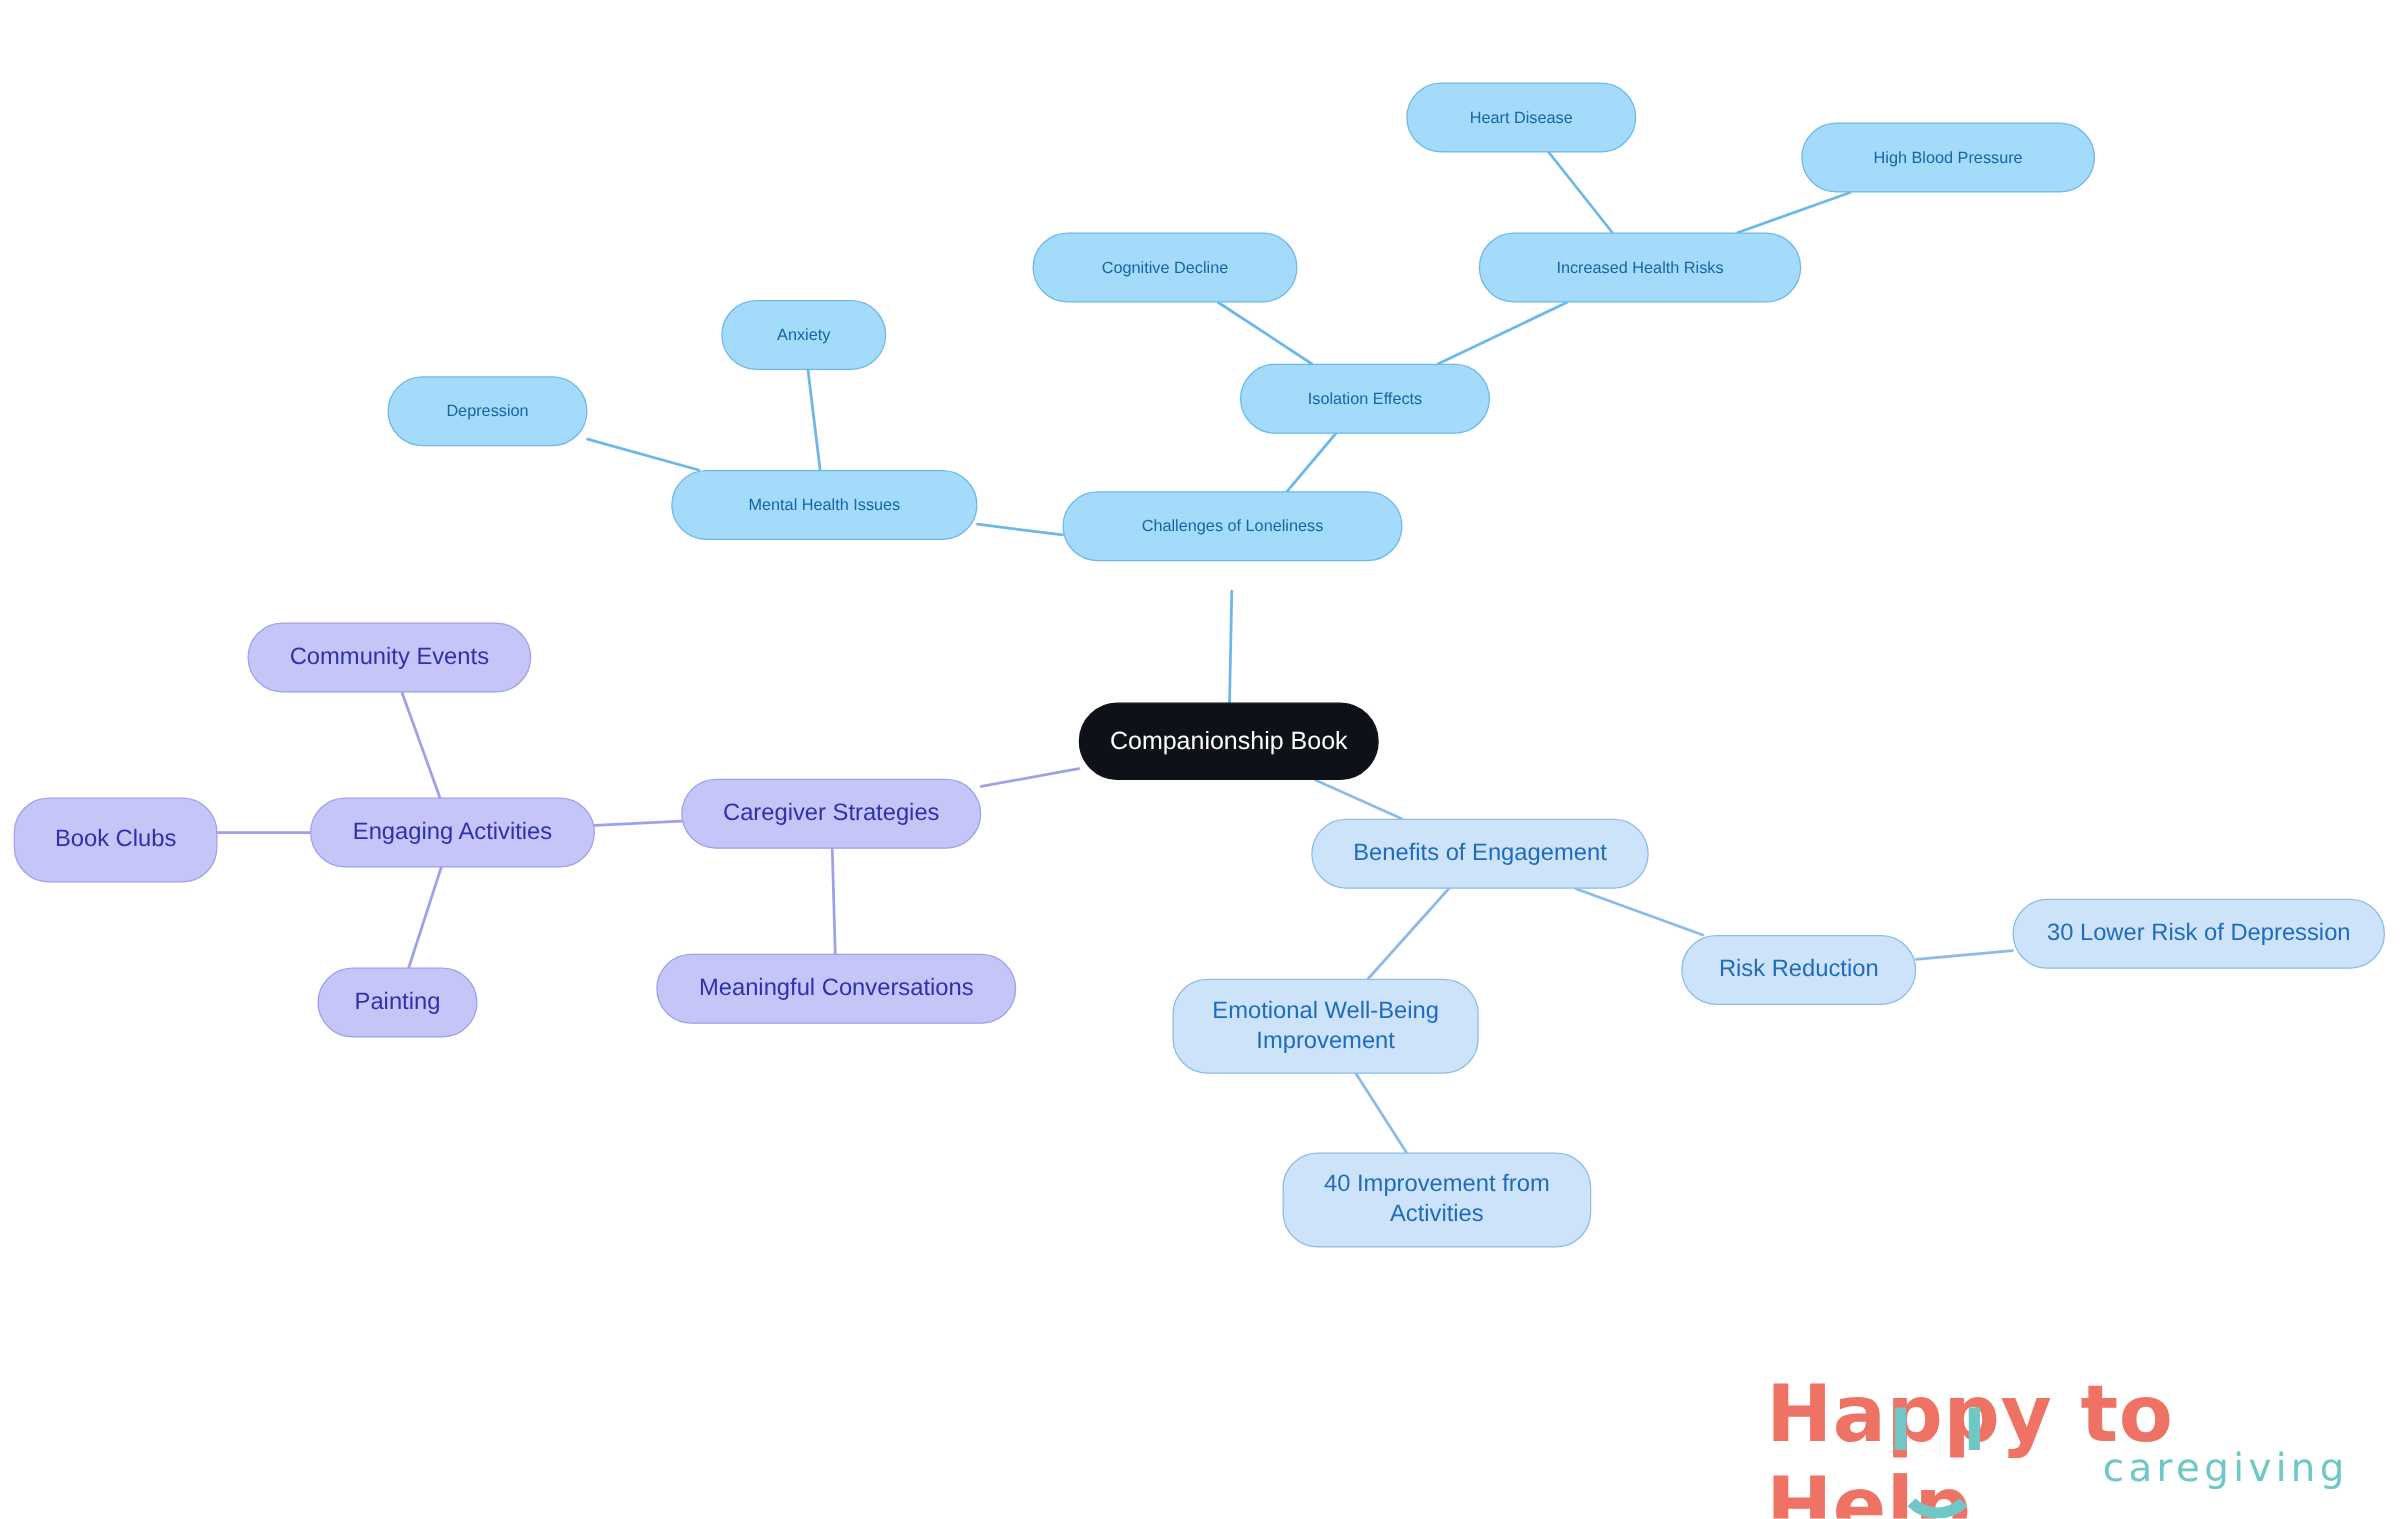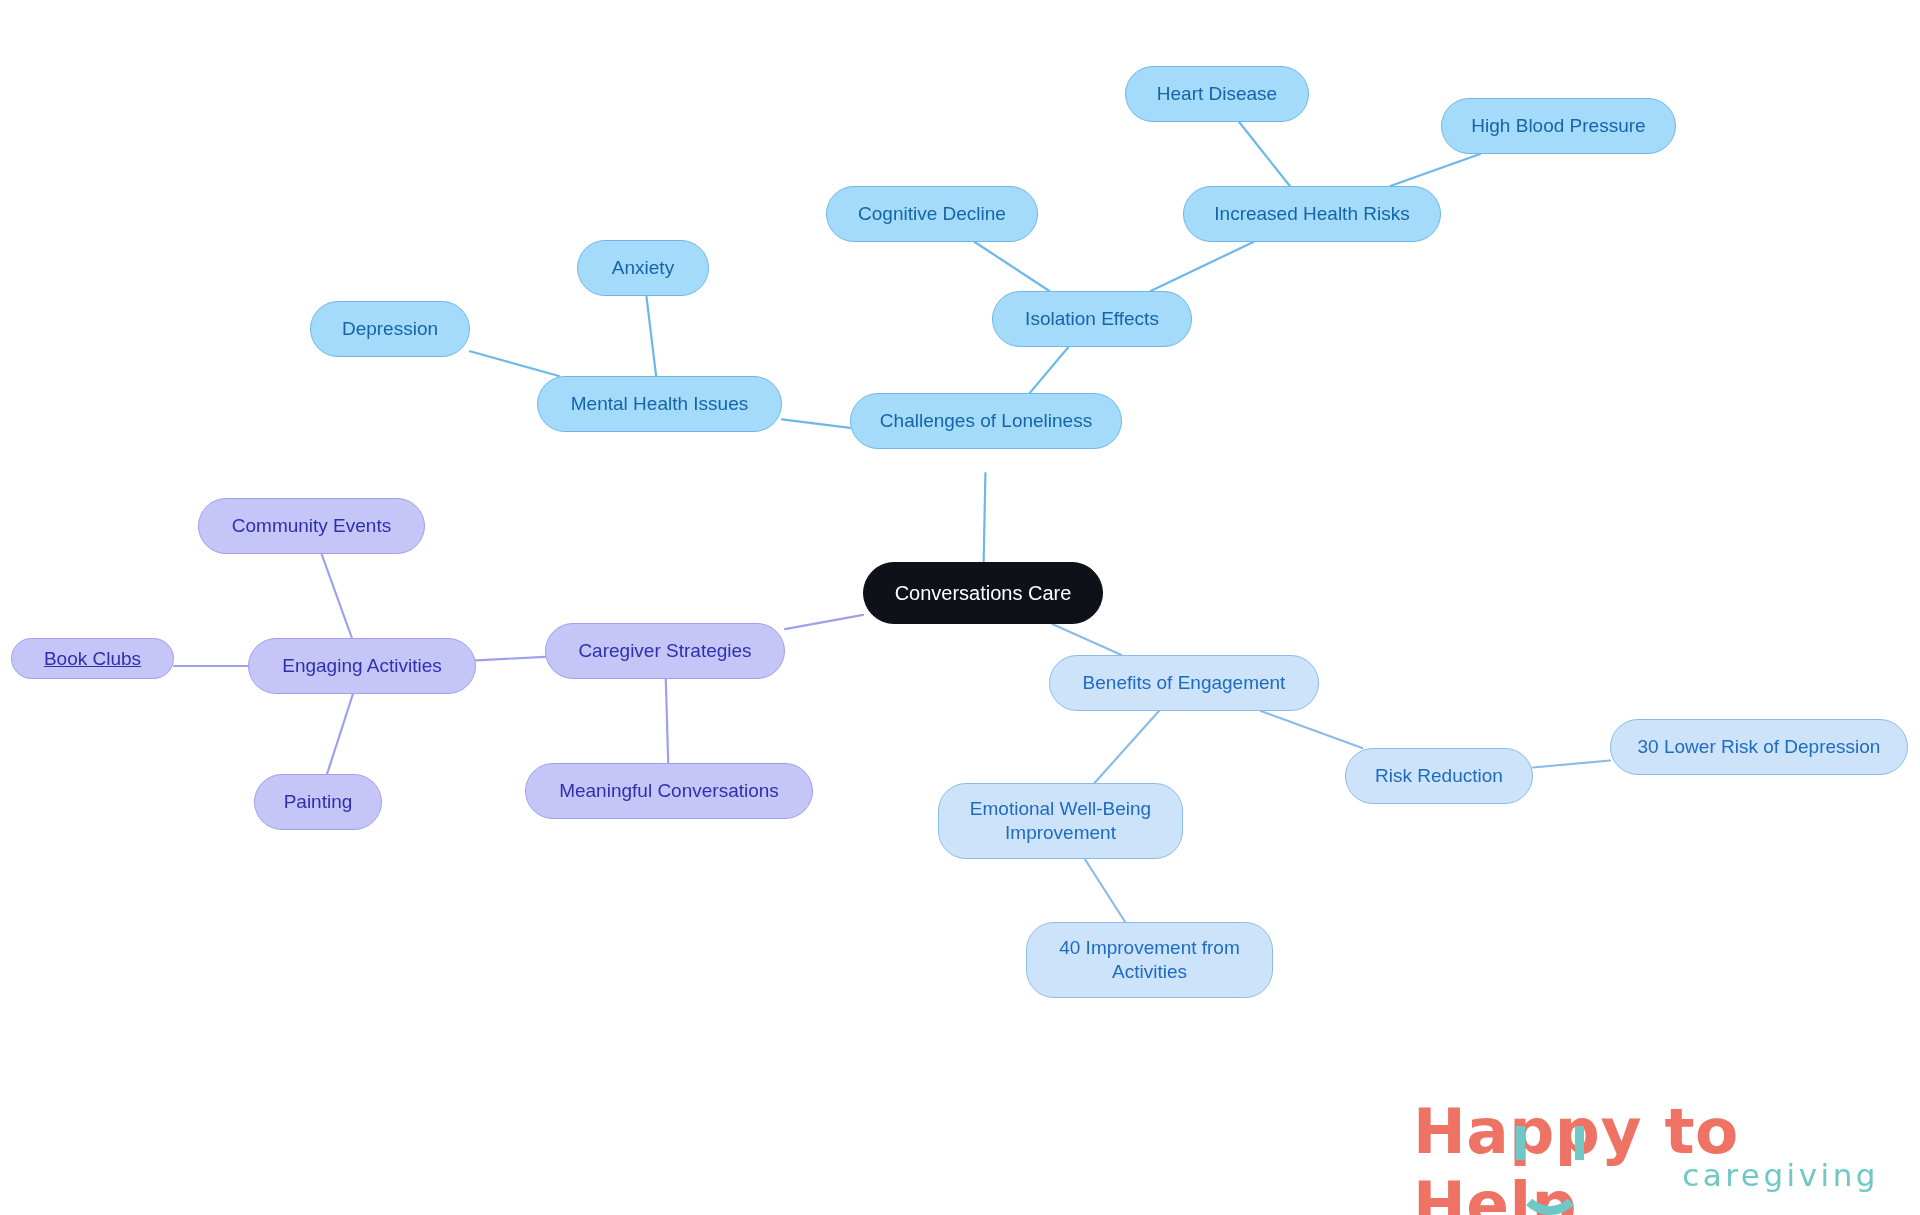--- a/index.html
+++ b/index.html
@@ -43,21 +43,21 @@
     background: #0e1117;
     border-color: #0e1117;
     color: #ffffff;
     border-radius: 34px;
     font-size: 20px;
   }
   .node.blue {
     background: #a5dbfa;
     border-color: #6cb8e8;
     color: #1565a8;
-    font-size: 19px;
+    font-size: 13px;
   }
   .node.paleblue {
     background: #cce3fa;
     border-color: #8bbbe8;
     color: #1e6bc0;
     font-size: 19px;
   }
   .node.purple {
     background: #c5c6f7;
     border-color: #9ea0ea;
@@ -137,42 +137,42 @@
       <line x1="1533" y1="767.48125" x2="1610" y2="760.503125" stroke="#8bbbe8" stroke-width="2.2" stroke-linecap="round"></line>
       <line x1="863" y1="614.8867924528302" x2="785" y2="629.1132075471698" stroke="#9ea0ea" stroke-width="2.2" stroke-linecap="round"></line>
       <line x1="665.8" y1="679" x2="668.2" y2="763" stroke="#9ea0ea" stroke-width="2.2" stroke-linecap="round"></line>
       <line x1="545" y1="656.940594059406" x2="476" y2="660.3564356435644" stroke="#9ea0ea" stroke-width="2.2" stroke-linecap="round"></line>
       <line x1="351.9" y1="638" x2="321.6" y2="554" stroke="#9ea0ea" stroke-width="2.2" stroke-linecap="round"></line>
       <line x1="248" y1="666" x2="174" y2="666" stroke="#9ea0ea" stroke-width="2.2" stroke-linecap="round"></line>
       <line x1="352.94117647058823" y1="694" x2="327.05882352941177" y2="774" stroke="#9ea0ea" stroke-width="2.2" stroke-linecap="round"></line>
     </svg>
 
   <div id="node-layer">
-      <div class="node root" style="left: 863px; top: 562px; width: 240px; height: 62px;"><span>Conversations Care</span></div>
+      <div class="node root" style="left: 863px; top: 562px; width: 240px; height: 62px;"><span>Companionship Book</span></div>
       <div class="node blue" style="left: 850px; top: 393px; width: 272px; height: 56px;"><span>Challenges of Loneliness</span></div>
       <div class="node blue" style="left: 537px; top: 376px; width: 245px; height: 56px;"><span>Mental Health Issues</span></div>
       <div class="node blue" style="left: 310px; top: 301px; width: 160px; height: 56px;"><span>Depression</span></div>
       <div class="node blue" style="left: 577px; top: 240px; width: 132px; height: 56px;"><span>Anxiety</span></div>
       <div class="node blue" style="left: 992px; top: 291px; width: 200px; height: 56px;"><span>Isolation Effects</span></div>
       <div class="node blue" style="left: 826px; top: 186px; width: 212px; height: 56px;"><span>Cognitive Decline</span></div>
       <div class="node blue" style="left: 1183px; top: 186px; width: 258px; height: 56px;"><span>Increased Health Risks</span></div>
       <div class="node blue" style="left: 1125px; top: 66px; width: 184px; height: 56px;"><span>Heart Disease</span></div>
       <div class="node blue" style="left: 1441px; top: 98px; width: 235px; height: 56px;"><span>High Blood Pressure</span></div>
       <div class="node paleblue" style="left: 1049px; top: 655px; width: 270px; height: 56px;"><span>Benefits of Engagement</span></div>
       <div class="node paleblue" style="left: 938px; top: 783px; width: 245px; height: 76px;"><span>Emotional Well-Being
 Improvement</span></div>
       <div class="node paleblue" style="left: 1026px; top: 922px; width: 247px; height: 76px;"><span>40 Improvement from
 Activities</span></div>
       <div class="node paleblue" style="left: 1345px; top: 748px; width: 188px; height: 56px;"><span>Risk Reduction</span></div>
       <div class="node paleblue" style="left: 1610px; top: 719px; width: 298px; height: 56px;"><span>30 Lower Risk of Depression</span></div>
       <div class="node purple" style="left: 545px; top: 623px; width: 240px; height: 56px;"><span>Caregiver Strategies</span></div>
       <div class="node purple" style="left: 525px; top: 763px; width: 288px; height: 56px;"><span>Meaningful Conversations</span></div>
       <div class="node purple" style="left: 248px; top: 638px; width: 228px; height: 56px;"><span>Engaging Activities</span></div>
       <div class="node purple" style="left: 198px; top: 498px; width: 227px; height: 56px;"><span>Community Events</span></div>
-      <div class="node purple" style="left: 11px; top: 638px; width: 163px; height: 41px; text-decoration: underline;"><span>Book Clubs</span></div>
+      <div class="node purple" style="left: 11px; top: 638px; width: 163px; height: 68px;"><span>Book Clubs</span></div>
       <div class="node purple" style="left: 254px; top: 774px; width: 128px; height: 56px;"><span>Painting</span></div>
     </div>
 
   <div id="logo">
     <span class="logo-main">Happy to Help</span>
     <span class="logo-smile"></span>
     <span class="logo-sub">caregiving</span>
   </div>
 
 </div>

